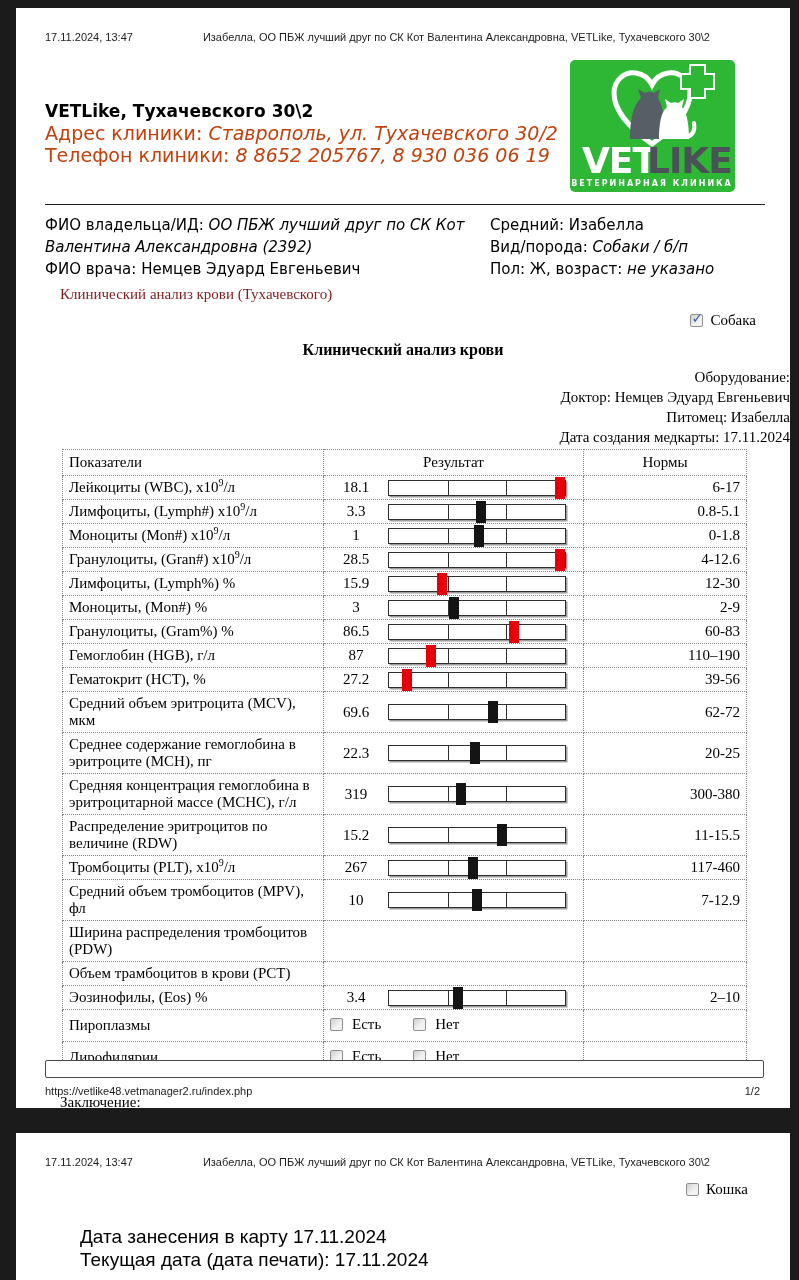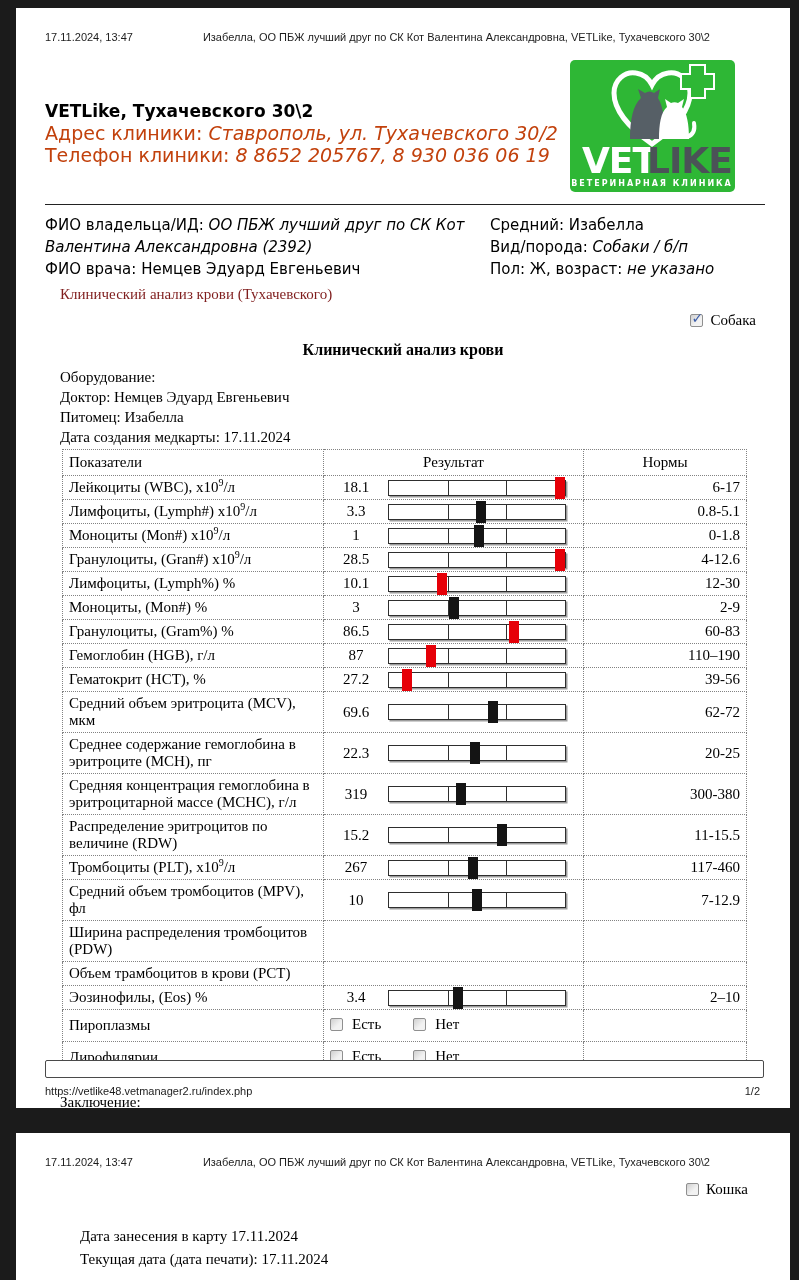--- a/index.html
+++ b/index.html
@@ -31,21 +31,21 @@
   .owner-right { flex:1; }
   .owner .val-i { font-style:italic; }
 
   .doc-subtitle { margin:5px 0 0 44px; font-family:"Liberation Serif", serif; font-size:15px; line-height:18px; color:#7f1d1d; }
 
   .species-row { margin-top:9px; text-align:right; padding-right:34px; height:18px; font-family:"Liberation Serif", serif; font-size:15px; }
   .species-row .cb { vertical-align:-2px; margin-right:7px; }
 
   .report-title { margin-top:11px; text-align:center; font-family:"Liberation Serif", serif; font-weight:bold; font-size:16px; line-height:18px; color:#000; }
 
-  .meta { margin:8px 0 0 44px; font-family:"Liberation Serif", serif; font-size:15px; line-height:20px; color:#000; }
+  .meta { margin:8px 0 0 44px; font-family:"Liberation Serif", serif; font-size:15px; line-height:20px; color:#000;text-align:right; }
 
   
   table.results { margin:2px 0 0 46px; width:684px; border-collapse:collapse; table-layout:fixed;
                   font-family:"Liberation Serif", serif; font-size:15px; color:#000; }
   table.results col.c1 { width:261px; } table.results col.c2 { width:260px; } table.results col.c3 { width:163px; }
   table.results th, table.results td { border:1px dotted #828282; padding:3px 6px; line-height:17px; vertical-align:middle; }
   table.results th { font-weight:normal; padding:4px 6px; }
   th.h-name { text-align:left; } th.h-res, th.h-norm { text-align:center; }
   td.name-cell span.nm { display:inline-block; max-width:249px; }
   td.norm-cell { text-align:right; }
@@ -66,21 +66,21 @@
   .check-pair .cb { margin-right:9px; vertical-align:-2px; }
   .check-gap { display:inline-block; width:32px; }
 
   .conclusion-label { position:absolute; left:44px; top:1086px; font-family:"Liberation Serif", serif; font-weight:normal; font-size:15px; }
   .conclusion-box { position:absolute; left:29px; top:1052px; width:719px; height:18px; border:1px solid #4a4a4a; border-radius:2px; background:#fff; }
   .print-footer { position:absolute; left:29px; right:30px; top:1077px; display:flex; justify-content:space-between; font-size:11px; color:#1c1c1c; }
 
   
   .p2-species { margin-top:12px; text-align:right; padding-right:42px; height:18px; font-family:"Liberation Serif", serif; font-size:15px; }
   .p2-species .cb { vertical-align:-2px; margin-right:7px; }
-  .p2-dates { margin:26px 0 0 64px; font-family:Liberation Serif, serif; font-size:15px; line-height:23px; color:#000; }
+  .p2-dates { margin:26px 0 0 64px; font-family:Liberation Sans, sans-serif; font-size:19px; line-height:23px; color:#000; }
 </style>
 </head>
 <body>
 
 <div class="page page1">
 
   <div class="print-header">
     <span class="ph-date">17.11.2024, 13:47</span>
     <span class="ph-title">Изабелла, ОО ПБЖ лучший друг по СК Кот Валентина Александровна, VETLike, Тухачевского 30\2</span>
   </div>
@@ -199,21 +199,21 @@
                 <span class="bar-marker" style="left: calc(97% - 5px); background: rgb(230, 0, 8);"></span>
               </div>
             </div>
           </td>
           <td class="norm-cell">4-12.6</td>
         </tr>
         <tr>
           <td class="name-cell"><span class="nm">Лимфоциты, (Lymph%) %</span></td>
           <td class="res-cell">
             <div class="res-flex">
-              <span class="res-val">10.1</span>
+              <span class="res-val">15.9</span>
               <div class="bar">
                 <span class="bar-divider" style="left: 33.33%;"></span>
                 <span class="bar-divider" style="left: 66.66%;"></span>
                 <span class="bar-marker" style="left: calc(30% - 5px); background: rgb(230, 0, 8);"></span>
               </div>
             </div>
           </td>
           <td class="norm-cell">12-30</td>
         </tr>
         <tr>

